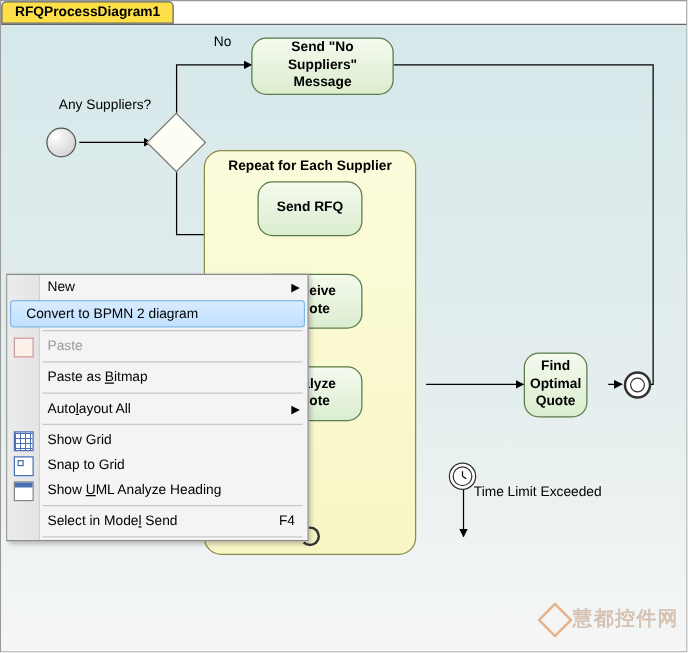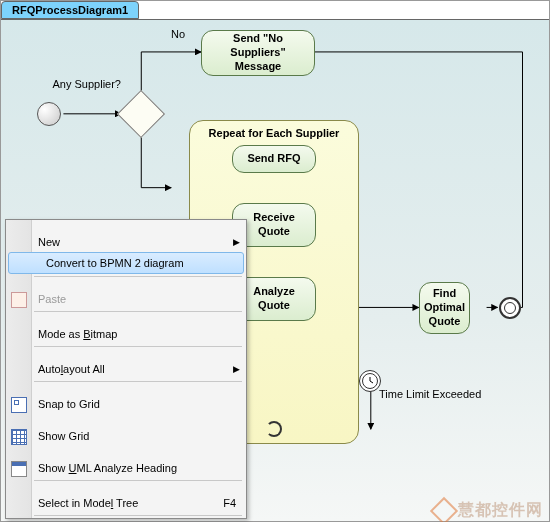--- a/index.html
+++ b/index.html
@@ -14,21 +14,21 @@
   }
   .outer {
     width: 100%; height: 100%;
     background: #fff;
     border: 1px solid #999;
     position: relative;
   }
   .tab {
     position: absolute;
     top: 0; left: 0;
-    background: #7dd3fc;
+    background: #fde047;
     border: 1px solid #666;
     border-top-left-radius: 4px;
     border-top-right-radius: 4px;
     padding: 2px 10px;
     font-weight: bold;
     font-size: 11px;
     z-index: 2;
   }
   .tabline {
     position: absolute;
@@ -142,28 +142,27 @@
     top: 0; left: 0; bottom: 0;
     width: 26px;
     background: linear-gradient(90deg, #ececec, #e4e4e4);
     border-right: 1px solid #cfcfcf;
   }
   .menu-item {
     position: relative;
     padding: 4px 18px 4px 32px;
     white-space: nowrap;
     cursor: default;
-    margin-top: 12px;
   }
   .menu-item.highlight {
     background: linear-gradient(180deg, #d9ecff, #bfe0ff);
     border: 1px solid #7fb8ea;
     border-radius: 3px;
     margin: 0 2px;
-    padding-left: 37px;
+    padding-left: 12px;
   }
   .menu-item.disabled { color: #9a9a9a; }
   .menu-sep {
     border-top: 1px solid #c8c8c8;
     margin: 2px 4px 2px 28px;
   }
   .menu-arrow {
     position: absolute;
     right: 6px; top: 50%;
     transform: translateY(-50%);
@@ -184,21 +183,21 @@
     background-color: #fff;
     border: 1px solid #4a6fb3;
   }
   .mi-snap { background: #fff; border: 1px solid #4a6fb3; }
   .mi-snap::before { content:""; position:absolute; top:2px; left:2px; width:3px; height:3px; background:#fff; border: 1px solid #4a6fb3; }
   .mi-heading { background: #fff; border: 1px solid #888; }
   .mi-heading::before { content:""; position:absolute; top:0; left:0; right:0; height:4px; background:#4a6fb3; }
   .mi-paste { border: 1px solid #c99; background: #fdf0e8; }
   .watermark {
     position: absolute;
-    right: 6px; bottom: 0;
+    right: 6px; bottom: 15px;
     color: #d0b7a4;
     font-size: 16px;
     font-weight: bold;
     letter-spacing: 1px;
     opacity: 0.8;
     display: flex;
     align-items: center;
     gap: 4px;
   }
   .watermark-logo {
@@ -237,31 +236,31 @@
 
       <path d="M486,288 L497,288" stroke="#000" fill="none" marker-end="url(#arr)"></path>
 
       <path d="M370,370 L370,410" stroke="#000" fill="none" marker-end="url(#arr)"></path>
 
       <path d="M252,196 L252,230" stroke="#000" fill="none" marker-end="url(#arr)"></path>
       <path d="M252,278 L252,308" stroke="#000" fill="none" marker-end="url(#arr)"></path>
     </svg>
 
     <div class="start-event" style="left:36px; top:82px;"></div>
-    <div class="label" style="left:20px; top:58px; width:100px;">Any Supplier?</div>
+    <div class="label" style="left:20px; top:58px; width:100px;">Any Suppliers?</div>
     <div class="gateway" style="left:123px; top:77px;"></div>
     <div class="label" style="left:170px; top:8px;">No</div>
 
     <div class="task" style="left:200px; top:10px; width:114px; height:46px;">
       <span>Send "No Suppliers" Message</span>
     </div>
 
-    <div class="subprocess" style="left:188px; top:100px; width:170px; height:324px;">
+    <div class="subprocess" style="left:162px; top:100px; width:170px; height:324px;">
       <div class="subprocess-title">Repeat for Each Supplier</div>
-      <div class="task" style="position:relative; margin:6px auto; width:84px; height:28px;">
+      <div class="task" style="position:relative; margin:6px auto; width:84px; height:44px;">
         <span>Send RFQ</span>
       </div>
       <div class="task" style="position:relative; margin:30px auto 6px; width:84px; height:44px;">
         <span>Receive Quote</span>
       </div>
       <div class="task" style="position:relative; margin:30px auto 6px; width:84px; height:44px;">
         <span>Analyze Quote</span>
       </div>
       <div class="loop-marker" style="left:76px; bottom:6px;"></div>
     </div>
@@ -299,44 +298,44 @@
     </div>
     <div class="menu-sep"></div>
 
     <div class="menu-item disabled">
       <div class="menu-icon mi-paste"></div>
       <span>Paste</span>
     </div>
     <div class="menu-sep"></div>
 
     <div class="menu-item">
-      <span><span>Mode as </span><u>B</u><span>itmap</span></span>
+      <span><span>Paste as </span><u>B</u><span>itmap</span></span>
     </div>
     <div class="menu-sep"></div>
 
     <div class="menu-item">
       <span><span>Auto</span><u>l</u><span>ayout All</span></span>
       <span class="menu-arrow">▶</span>
     </div>
     <div class="menu-sep"></div>
 
     <div class="menu-item">
+      <div class="menu-icon mi-grid"></div>
+      <span>Show Grid</span>
+    </div>
+    <div class="menu-item">
       <div class="menu-icon mi-snap"></div>
       <span>Snap to Grid</span>
     </div>
     <div class="menu-item">
-      <div class="menu-icon mi-grid"></div>
-      <span>Show Grid</span>
-    </div>
-    <div class="menu-item">
       <div class="menu-icon mi-heading"></div>
       <span><span>Show </span><u>U</u><span>ML Analyze Heading</span></span>
     </div>
     <div class="menu-sep"></div>
 
     <div class="menu-item">
-      <span><span>Select in Mode</span><u>l</u><span> Tree</span></span>
+      <span><span>Select in Mode</span><u>l</u><span> Send</span></span>
       <span class="menu-short">F4</span>
     </div>
     <div class="menu-sep"></div>
 
   </div>
 </div>
 
 </body></html>

